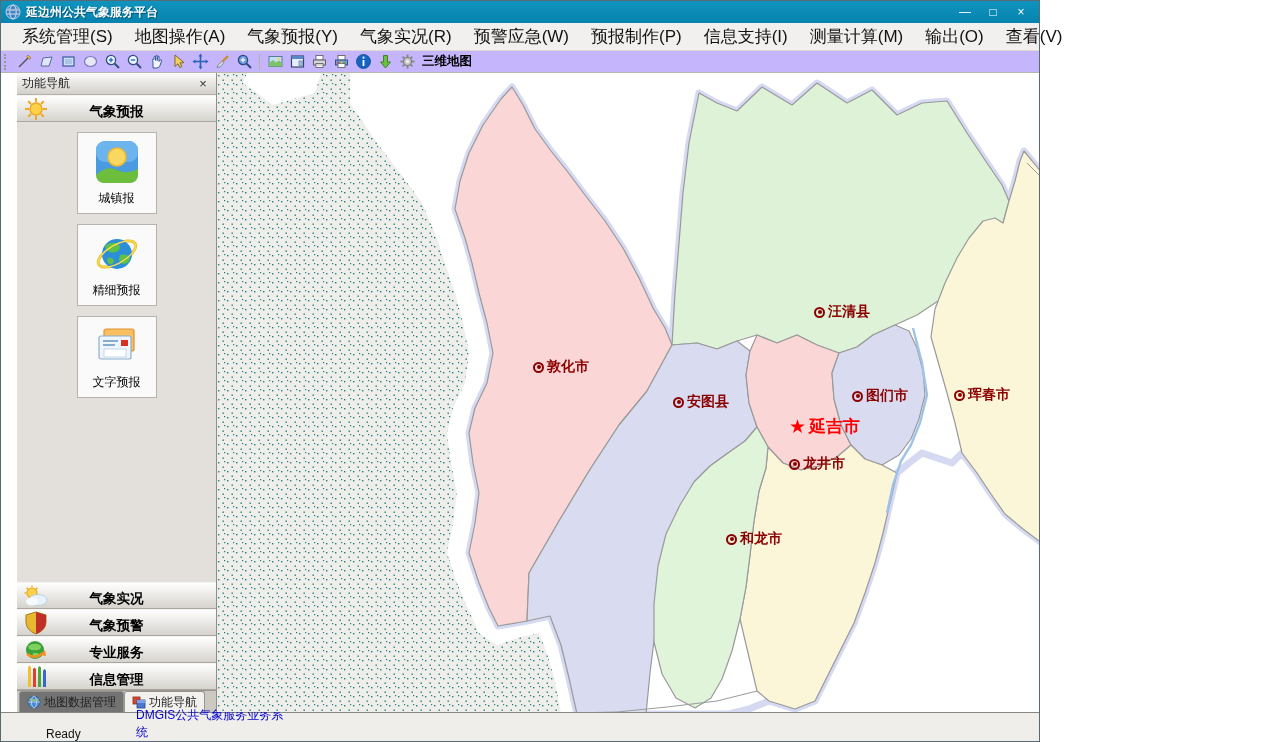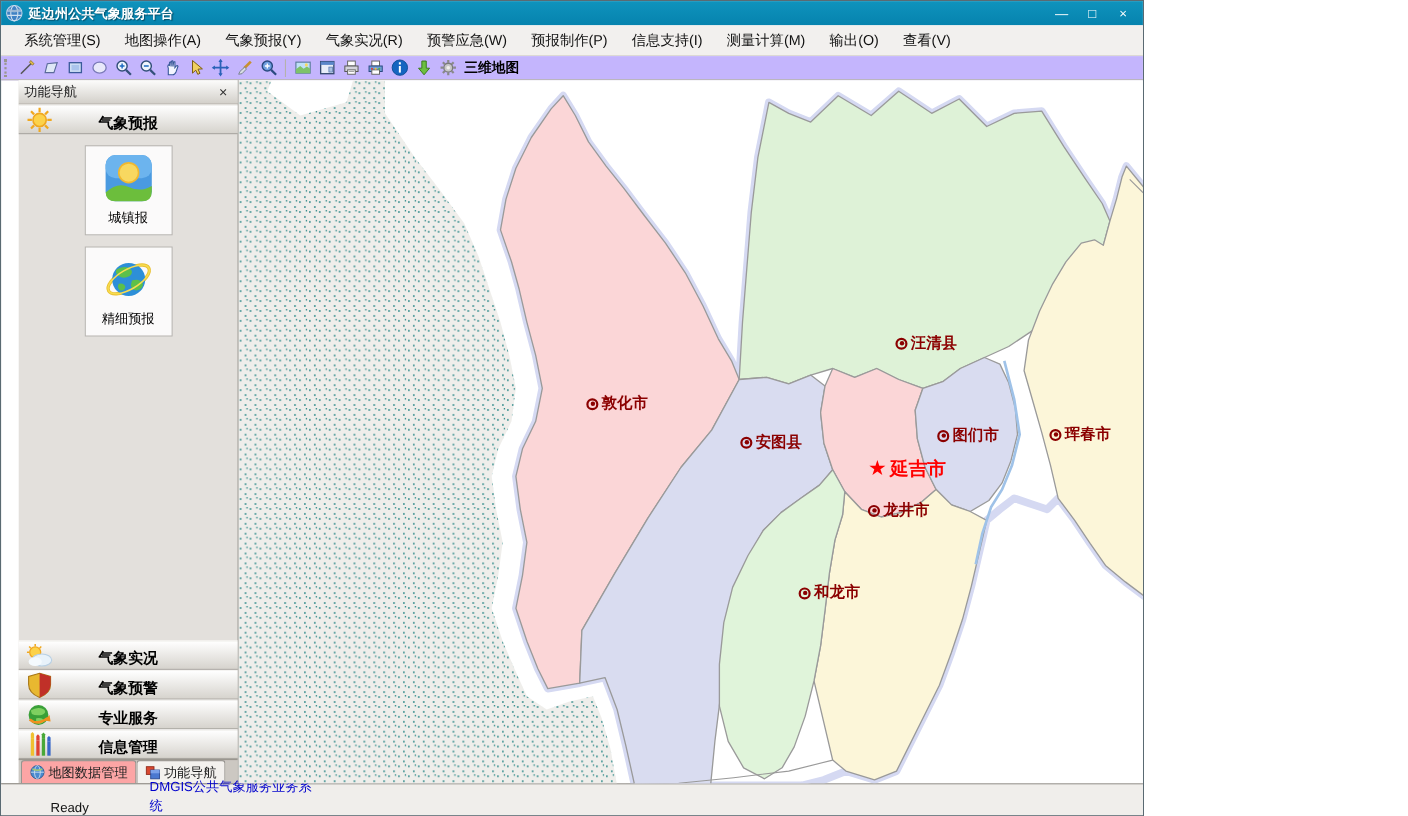--- a/index.html
+++ b/index.html
@@ -8,21 +8,21 @@
   #app { width:1040px; height:742px; display:flex; flex-direction:column; border:1px solid #5a6a72; }
 
   
   .titlebar { height:22px; background:linear-gradient(#0f93bd,#0683ae); display:flex; align-items:center; padding:0 4px; flex:0 0 auto; }
   .titlebar .app-icon { width:16px; height:16px; margin-right:5px; }
   .titlebar .title { color:#fff; font-weight:bold; font-size:12px; text-shadow:1px 1px 1px #044f69; flex:1; }
   .winbtn { width:28px; height:18px; color:#fff; display:flex; align-items:center; justify-content:center; font-size:12px; cursor:default; }
 
   
   .menubar { height:28px; background:#f2f0ee; border-bottom:1px solid #dcd9d4; display:flex; align-items:center; padding-left:10px; flex:0 0 auto; }
-  .menu-item { padding:15px 11px; font-size:13px; color:#111; white-space:nowrap; }
+  .menu-item { padding:15px 11px; font-size:17px; color:#111; white-space:nowrap; }
 
   
   .toolbar { height:22px; background:#c4b5fd; border-bottom:1px solid #b9b6b0; display:flex; align-items:center; padding-left:2px; flex:0 0 auto; }
   .grip { width:5px; height:16px; border-left:2px dotted #9a978f; margin:0 4px 0 1px; }
   .tbtn { width:22px; height:20px; display:flex; align-items:center; justify-content:center; }
   .tsep { width:1px; height:16px; background:#b5b2ac; margin:0 4px; }
   .map3d-label { font-weight:bold; font-size:12.5px; margin-left:4px; color:#000; white-space:nowrap; }
 
   
   .main { flex:1; display:flex; min-height:0;padding-left:16px; }
@@ -35,21 +35,21 @@
   .section-bar { height:27px; background:linear-gradient(#ffffff,#d6d3cd); border-top:1px solid #f5f4f2; border-bottom:1px solid #a9a6a0; display:flex; align-items:flex-end; }
   .section-bar .sec-icon { width:26px; height:24px; margin-left:6px; display:flex; align-items:center; justify-content:center; }
   .section-bar .sec-label { flex:1; text-align:center; font-weight:bold; font-size:13.5px; color:#000; margin-right:32px; }
   .nav-content { flex:1; display:flex; flex-direction:column; align-items:center; padding-top:10px; min-height:0; }
   .big-btn { width:80px; height:82px; background:#fbfafa; border:1px solid #b6b3ae; display:flex; flex-direction:column; align-items:center; justify-content:center; margin-bottom:10px; }
   .big-btn .bicon { width:46px; height:46px; }
   .big-btn .blabel { font-size:12px; margin-top:5px; color:#000; }
   .bottom-sections { margin-top:auto; }
   
   .tabbar { height:22px; background:#ccc8c2; border-top:1px solid #9b978f; display:flex; align-items:flex-end; padding-left:2px; }
-  .tab { height:21px; display:flex; align-items:center; gap:3px; padding:0 7px; font-size:12px; border:1px solid #989590; border-bottom:none; border-radius:3px 3px 0 0; background:#fca5a5; color:#222; white-space:nowrap; }
+  .tab { height:21px; display:flex; align-items:center; gap:3px; padding:0 7px; font-size:12px; border:1px solid #989590; border-bottom:none; border-radius:3px 3px 0 0; background:#737373; color:#222; white-space:nowrap; }
   .tab.active { background:#f3f1ee; }
   .tab .ticon { width:14px; height:14px; }
 
   
   .map-area { flex:1; position:relative; background:#ffffff; overflow:hidden; }
   .map-area svg.basemap { position:absolute; left:0; top:0; }
   .map-label { position:absolute; display:flex; align-items:center; gap:3px; color:#8b0000; font-size:14px; font-weight:600; white-space:nowrap; pointer-events:none; }
   .marker-ring { width:11px; height:11px; border:2px solid #8b0000; border-radius:50%; background:transparent; display:flex; align-items:center; justify-content:center; flex:0 0 auto; }
   .marker-dot { width:4px; height:4px; background:#8b0000; border-radius:50%; }
   .map-label.capital { color:#ff0000; font-size:17px; font-weight:bold; }
@@ -275,20 +275,31 @@
           <svg class="bicon" viewBox="0 0 46 46">
             <ellipse cx="23" cy="23" rx="21" ry="9" fill="none" stroke="#e8c030" stroke-width="3" transform="rotate(-30 23 23)"></ellipse>
             <circle cx="23" cy="23" r="15" fill="#2d8fd8"></circle>
             <path d="M12 14 Q18 10 24 13 Q28 16 24 20 Q18 23 14 20 Q10 17 12 14 Z" fill="#5cc04a"></path>
             <path d="M26 24 Q33 22 36 27 Q36 32 30 33 Q25 32 25 28 Z" fill="#5cc04a"></path>
             <path d="M14 27 Q19 26 20 30 Q19 34 15 33 Q12 30 14 27 Z" fill="#5cc04a"></path>
             <ellipse cx="23" cy="23" rx="21" ry="9" fill="none" stroke="#f8dc50" stroke-width="1.4" transform="rotate(-30 23 23)"></ellipse>
           </svg>
           <span class="blabel">精细预报</span>
         </div>
+        <div class="big-btn">
+          <svg class="bicon" viewBox="0 0 46 46">
+            <rect x="10" y="6" width="30" height="22" rx="2" fill="#f8c060" stroke="#e09030" stroke-width="1.2"></rect>
+            <rect x="5" y="13" width="32" height="23" rx="2" fill="#eef5fc" stroke="#8ab0d0" stroke-width="1.2"></rect>
+            <line x1="9" y1="18" x2="24" y2="18" stroke="#6a9ac0" stroke-width="1.6"></line>
+            <line x1="9" y1="22" x2="21" y2="22" stroke="#6a9ac0" stroke-width="1.6"></line>
+            <rect x="27" y="17" width="7" height="6" fill="#d83020"></rect>
+            <rect x="10" y="26" width="22" height="8" fill="#fff" stroke="#b8cde0" stroke-width="0.8"></rect>
+          </svg>
+          <span class="blabel">文字预报</span>
+        </div>
       </div>
 
       <div class="bottom-sections">
         <div class="section-bar">
           <span class="sec-icon">
             <svg width="26" height="22" viewBox="0 0 26 22">
                 <circle cx="9" cy="8" r="5" fill="#fcd24a" stroke="#f0a820" stroke-width="1.2"></circle>
                 <g stroke="#f0a820" stroke-width="1.4">
                   <line x1="9" y1="0.5" x2="9" y2="2.5"></line>
                   <line x1="1.5" y1="8" x2="3.5" y2="8"></line>

